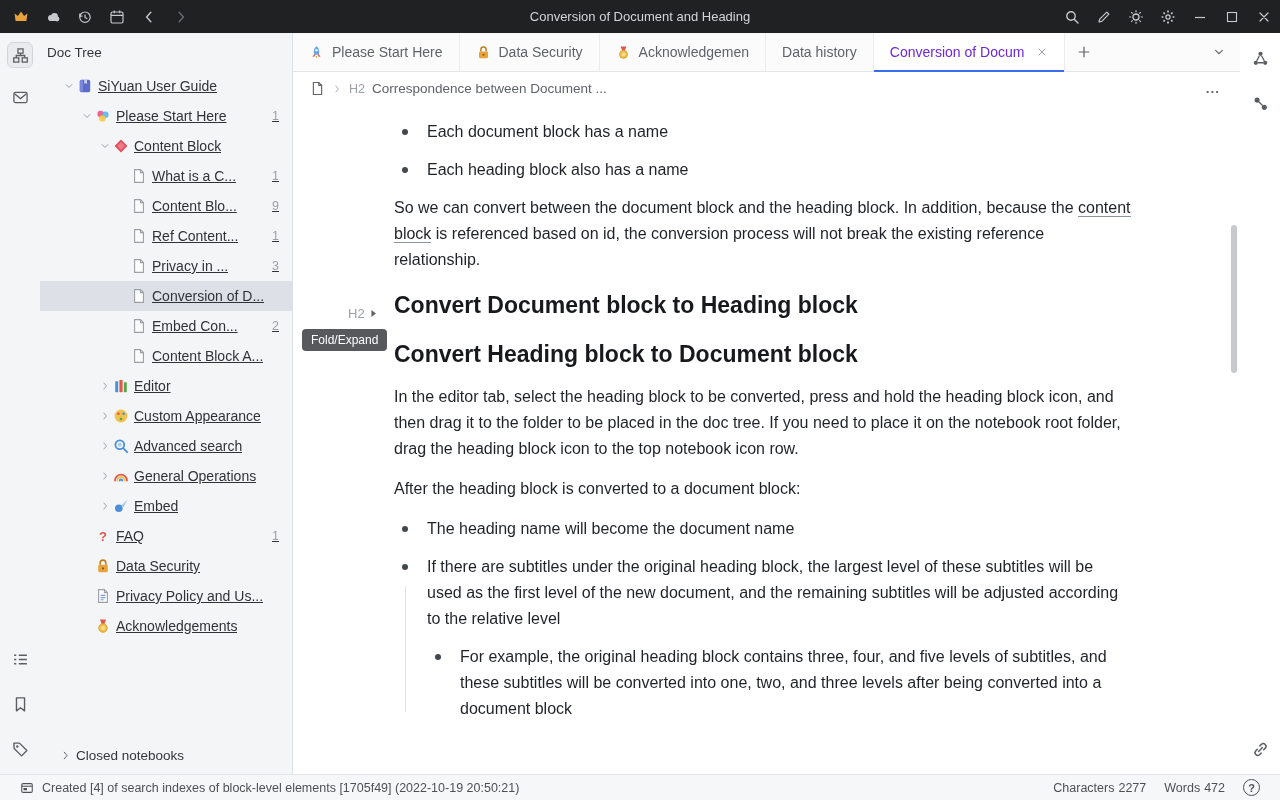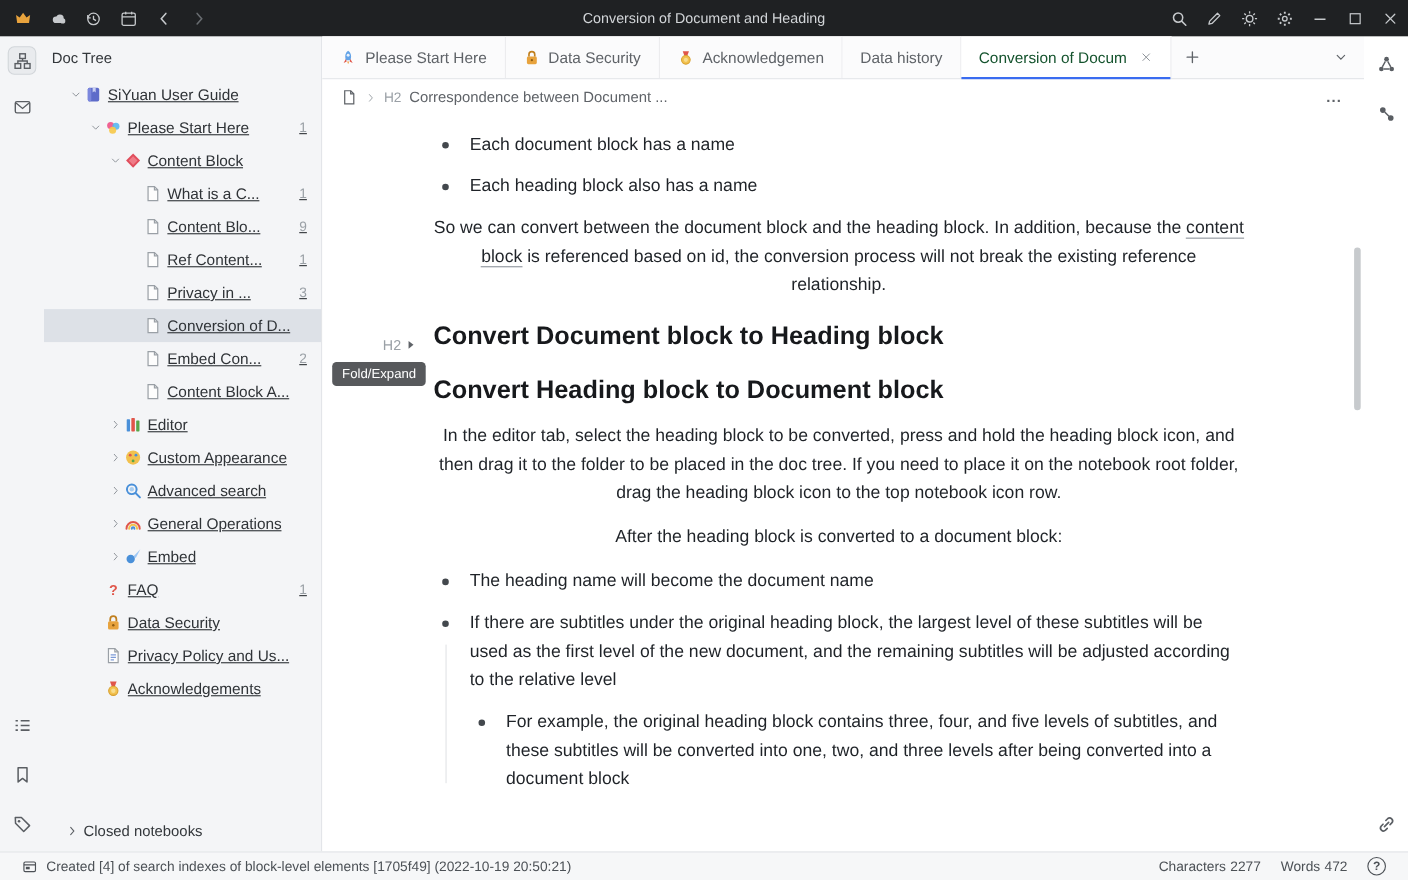--- a/index.html
+++ b/index.html
@@ -41,38 +41,38 @@
   .tr-count { margin-left:auto; padding-right:13px; font-size:12.5px; color:#9aa0a6; }
   .closed { height:38px; flex:0 0 38px; display:flex; align-items:center; padding-left:20px; gap:5px; font-size:13.5px; color:#33373b; cursor:pointer; }
   .closed .ch { display:flex; color:#5a5e63; }
 
   
   .content { flex:1; display:flex; flex-direction:column; min-width:0; background:#fff; }
 
   .tabbar { height:39px; flex:0 0 39px; display:flex; align-items:stretch; border-bottom:1px solid #e3e5e8; background:#fbfbfc; }
   .tabs { display:flex; align-items:stretch; }
   .tab { display:flex; align-items:center; gap:8px; padding:0 16px; font-size:14px; color:#5f6368; border-right:1px solid #ececee; position:relative; cursor:pointer; background:#fbfbfc; white-space:nowrap; }
-  .tab.active { background:#fff; color:#14532d; }
+  .tab.active { background:#fff; color:#6d28d9; }
   .tab.active::after { content:''; position:absolute; left:0; right:0; bottom:-1px; height:2.5px; background:#3a6cf0; }
   .tab-icon { display:flex; }
   .tab-close { display:flex; color:#8d9298; margin-left:4px; }
   .tab-plus { width:38px; display:flex; align-items:center; justify-content:center; color:#5f6368; cursor:pointer; }
   .tab-menu { margin-left:auto; width:42px; display:flex; align-items:center; justify-content:center; color:#5f6368; cursor:pointer; }
 
   .breadcrumbbar { height:33px; flex:0 0 33px; display:flex; align-items:center; padding:0 20px 0 17px; gap:7px; font-size:13.5px; color:#5f6368; }
   .bc-icon { display:flex; color:#5f6368; }
   .bc-ch { display:flex; color:#9aa0a6; }
   .bc-tag { color:#9aa0a6; font-size:12.5px; }
   .bc-text { overflow:hidden; white-space:nowrap; }
   .bc-more { margin-left:auto; color:#5f6368; font-weight:700; letter-spacing:1px; cursor:pointer; }
 
   .editor { flex:1; position:relative; overflow:hidden; }
   .editor-inner { padding:14px 0 0 101px; }
   .blk { width:737px; font-size:16px; line-height:26px; color:#1f2328; }
-  .p { margin:0 0 14px;text-align:center; }
+  .p { margin:0 0 14px; }
   .li { position:relative; padding-left:33px; margin:0 0 12px; }
   .li::before { content:''; position:absolute; left:8px; top:10px; width:6px; height:6px; border-radius:50%; background:#43484d; }
   .li.lv2 { padding-left:66px; }
   .li.lv2::before { left:41px; }
   .h2 { font-size:23px; line-height:33px; font-weight:700; margin:16px 0 13px; position:relative; color:#17191c; }
   .ref { border-bottom:1px solid #8d939b; }
   .li-group { position:relative; }
   .li-group::before { content:''; position:absolute; left:11px; top:32px; bottom:10px; width:1px; background:#e1e3e6; }
   .gutter { position:absolute; left:-46px; top:8px; display:flex; align-items:center; gap:3px; }
   .g-h { font-size:13px; font-weight:400; color:#9aa0a6; }

